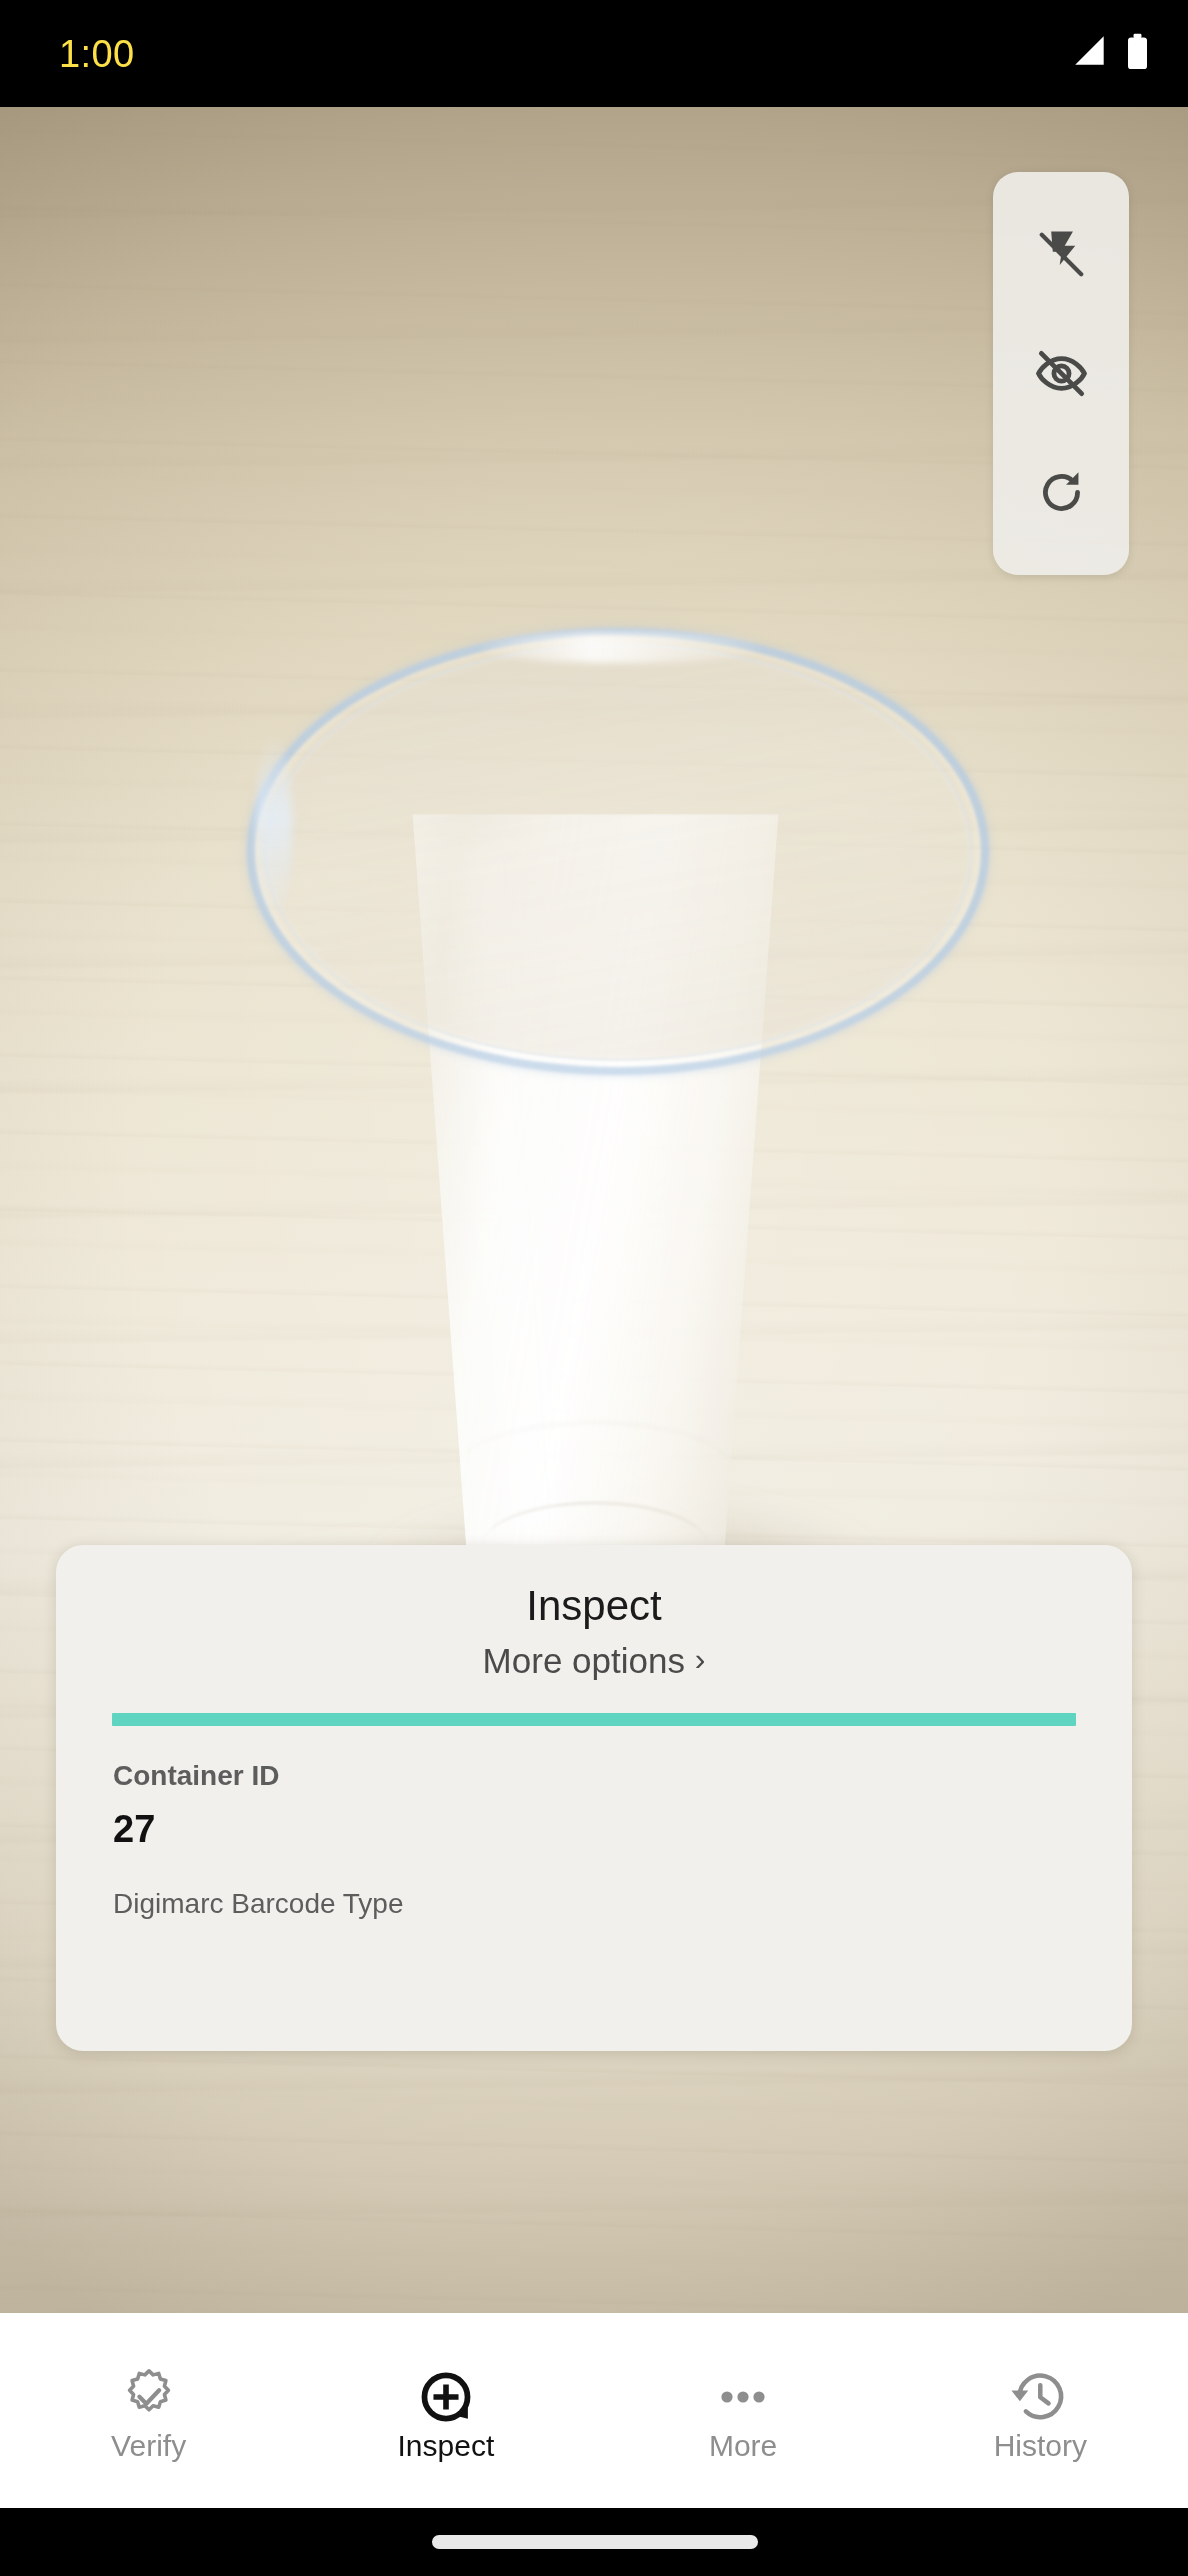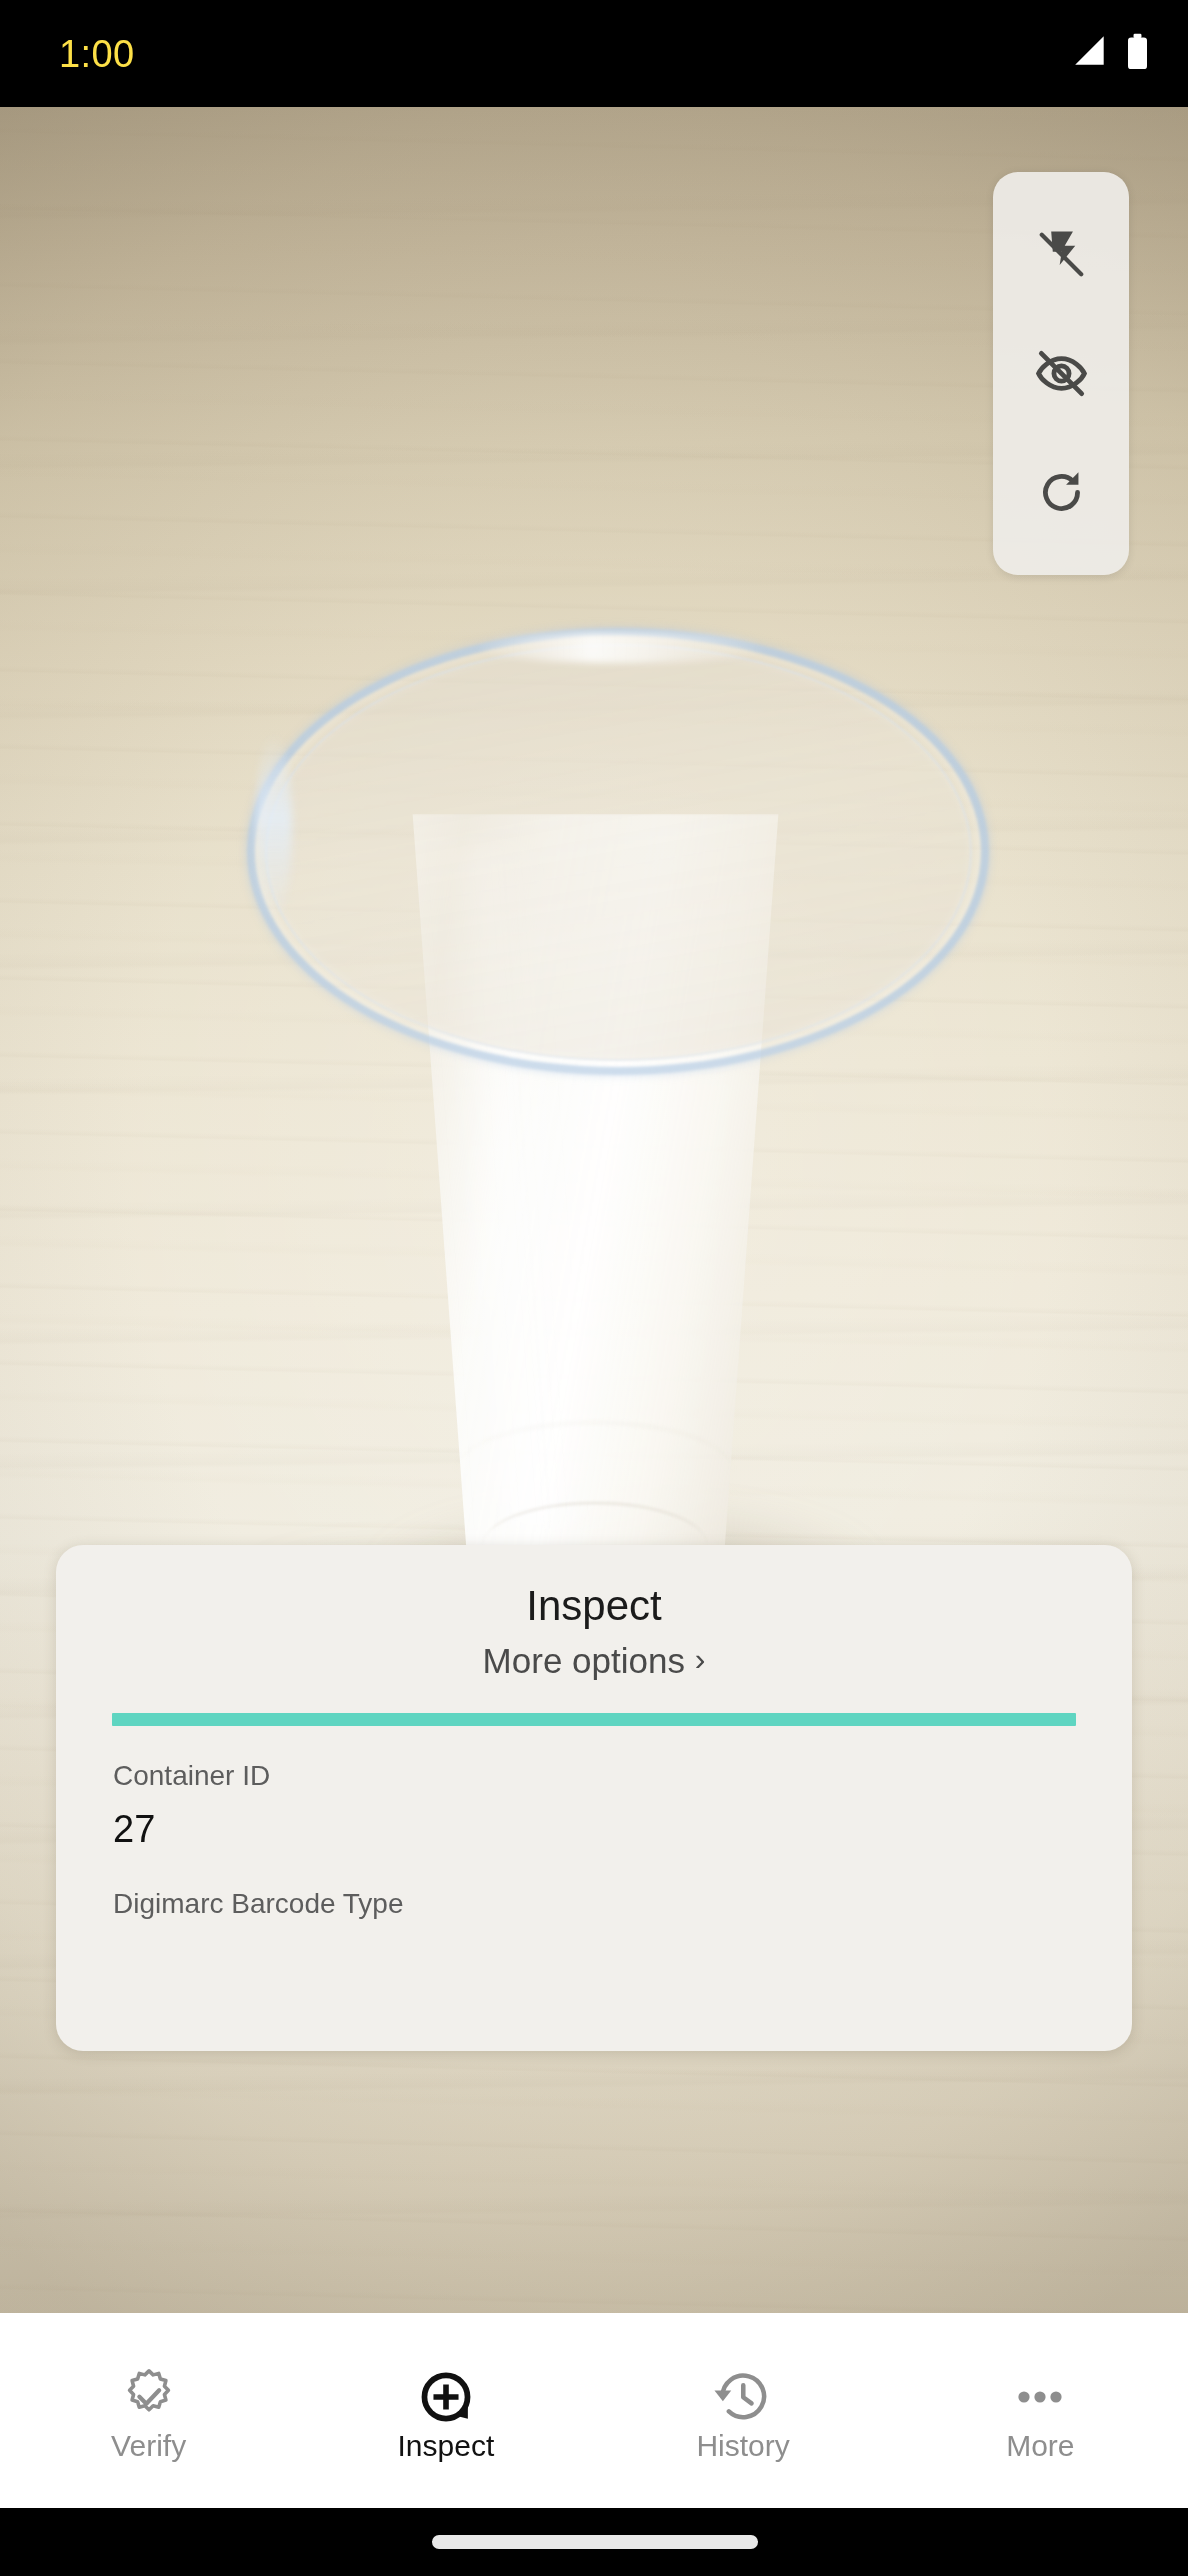--- a/index.html
+++ b/index.html
@@ -266,21 +266,21 @@
     color:#4a4a4a;
     transform:translateY(-1.8px);
   }
   #accent-bar {
     margin:32px auto 0 auto;
     width:964px; height:12.5px;
     background:#5fd5c1;
     border-radius:0.9px;
   }
   .field { padding-left:57px; }
-  .field.first { margin-top:32px; }
+  .field.first { margin-top:32px;font-weight:bold; }
   .field.second { margin-top:32px; }
   .field-label {
     font-size:28px;
     color:#5d5d5d;
     line-height:1.25;
   }
   .field-value {
     font-size:38px;
     color:#111111;
     line-height:1.3;
@@ -447,39 +447,39 @@
           <circle cx="12" cy="12" r="7.0" fill="#ffffff"></circle>
           <path d="M12 7.3 V16.7 M7.3 12 H16.7" stroke="#111111" stroke-width="2.1" stroke-linecap="butt"></path>
         </svg>
       </span>
       <span class="nav-label">Inspect</span>
     </div>
 
     <div class="nav-item">
       <span class="nav-icon">
         <svg width="64" height="64" viewBox="0 0 24 24">
+          <circle cx="6" cy="12" r="2.1" fill="#8e8e8e"></circle>
+          <circle cx="12" cy="12" r="2.1" fill="#8e8e8e"></circle>
+          <circle cx="18" cy="12" r="2.1" fill="#8e8e8e"></circle>
+        </svg>
+      </span>
+      <span class="nav-label">More</span>
+    </div>
+
+    <div class="nav-item">
+      <span class="nav-icon">
+        <svg width="64" height="64" viewBox="0 0 24 24">
           <path d="M4.3 11.6 a7.8 7.8 0 1 1 2.4 5.8" fill="none" stroke="#8e8e8e" stroke-width="1.7" stroke-linecap="round"></path>
           <path d="M1.3 9.6 L7.6 9.6 L4.45 13.6 Z" fill="#8e8e8e"></path>
           <path d="M12.1 7.6 V12.1 L15.2 14.4" fill="none" stroke="#8e8e8e" stroke-width="1.7" stroke-linecap="round" stroke-linejoin="round"></path>
         </svg>
       </span>
       <span class="nav-label">History</span>
     </div>
 
-    <div class="nav-item">
-      <span class="nav-icon">
-        <svg width="64" height="64" viewBox="0 0 24 24">
-          <circle cx="6" cy="12" r="2.1" fill="#8e8e8e"></circle>
-          <circle cx="12" cy="12" r="2.1" fill="#8e8e8e"></circle>
-          <circle cx="18" cy="12" r="2.1" fill="#8e8e8e"></circle>
-        </svg>
-      </span>
-      <span class="nav-label">More</span>
-    </div>
-
   </div>
 
   <div id="gesture-bar">
     <div id="home-indicator"></div>
   </div>
 
 </div>
 
 
 </body></html>

